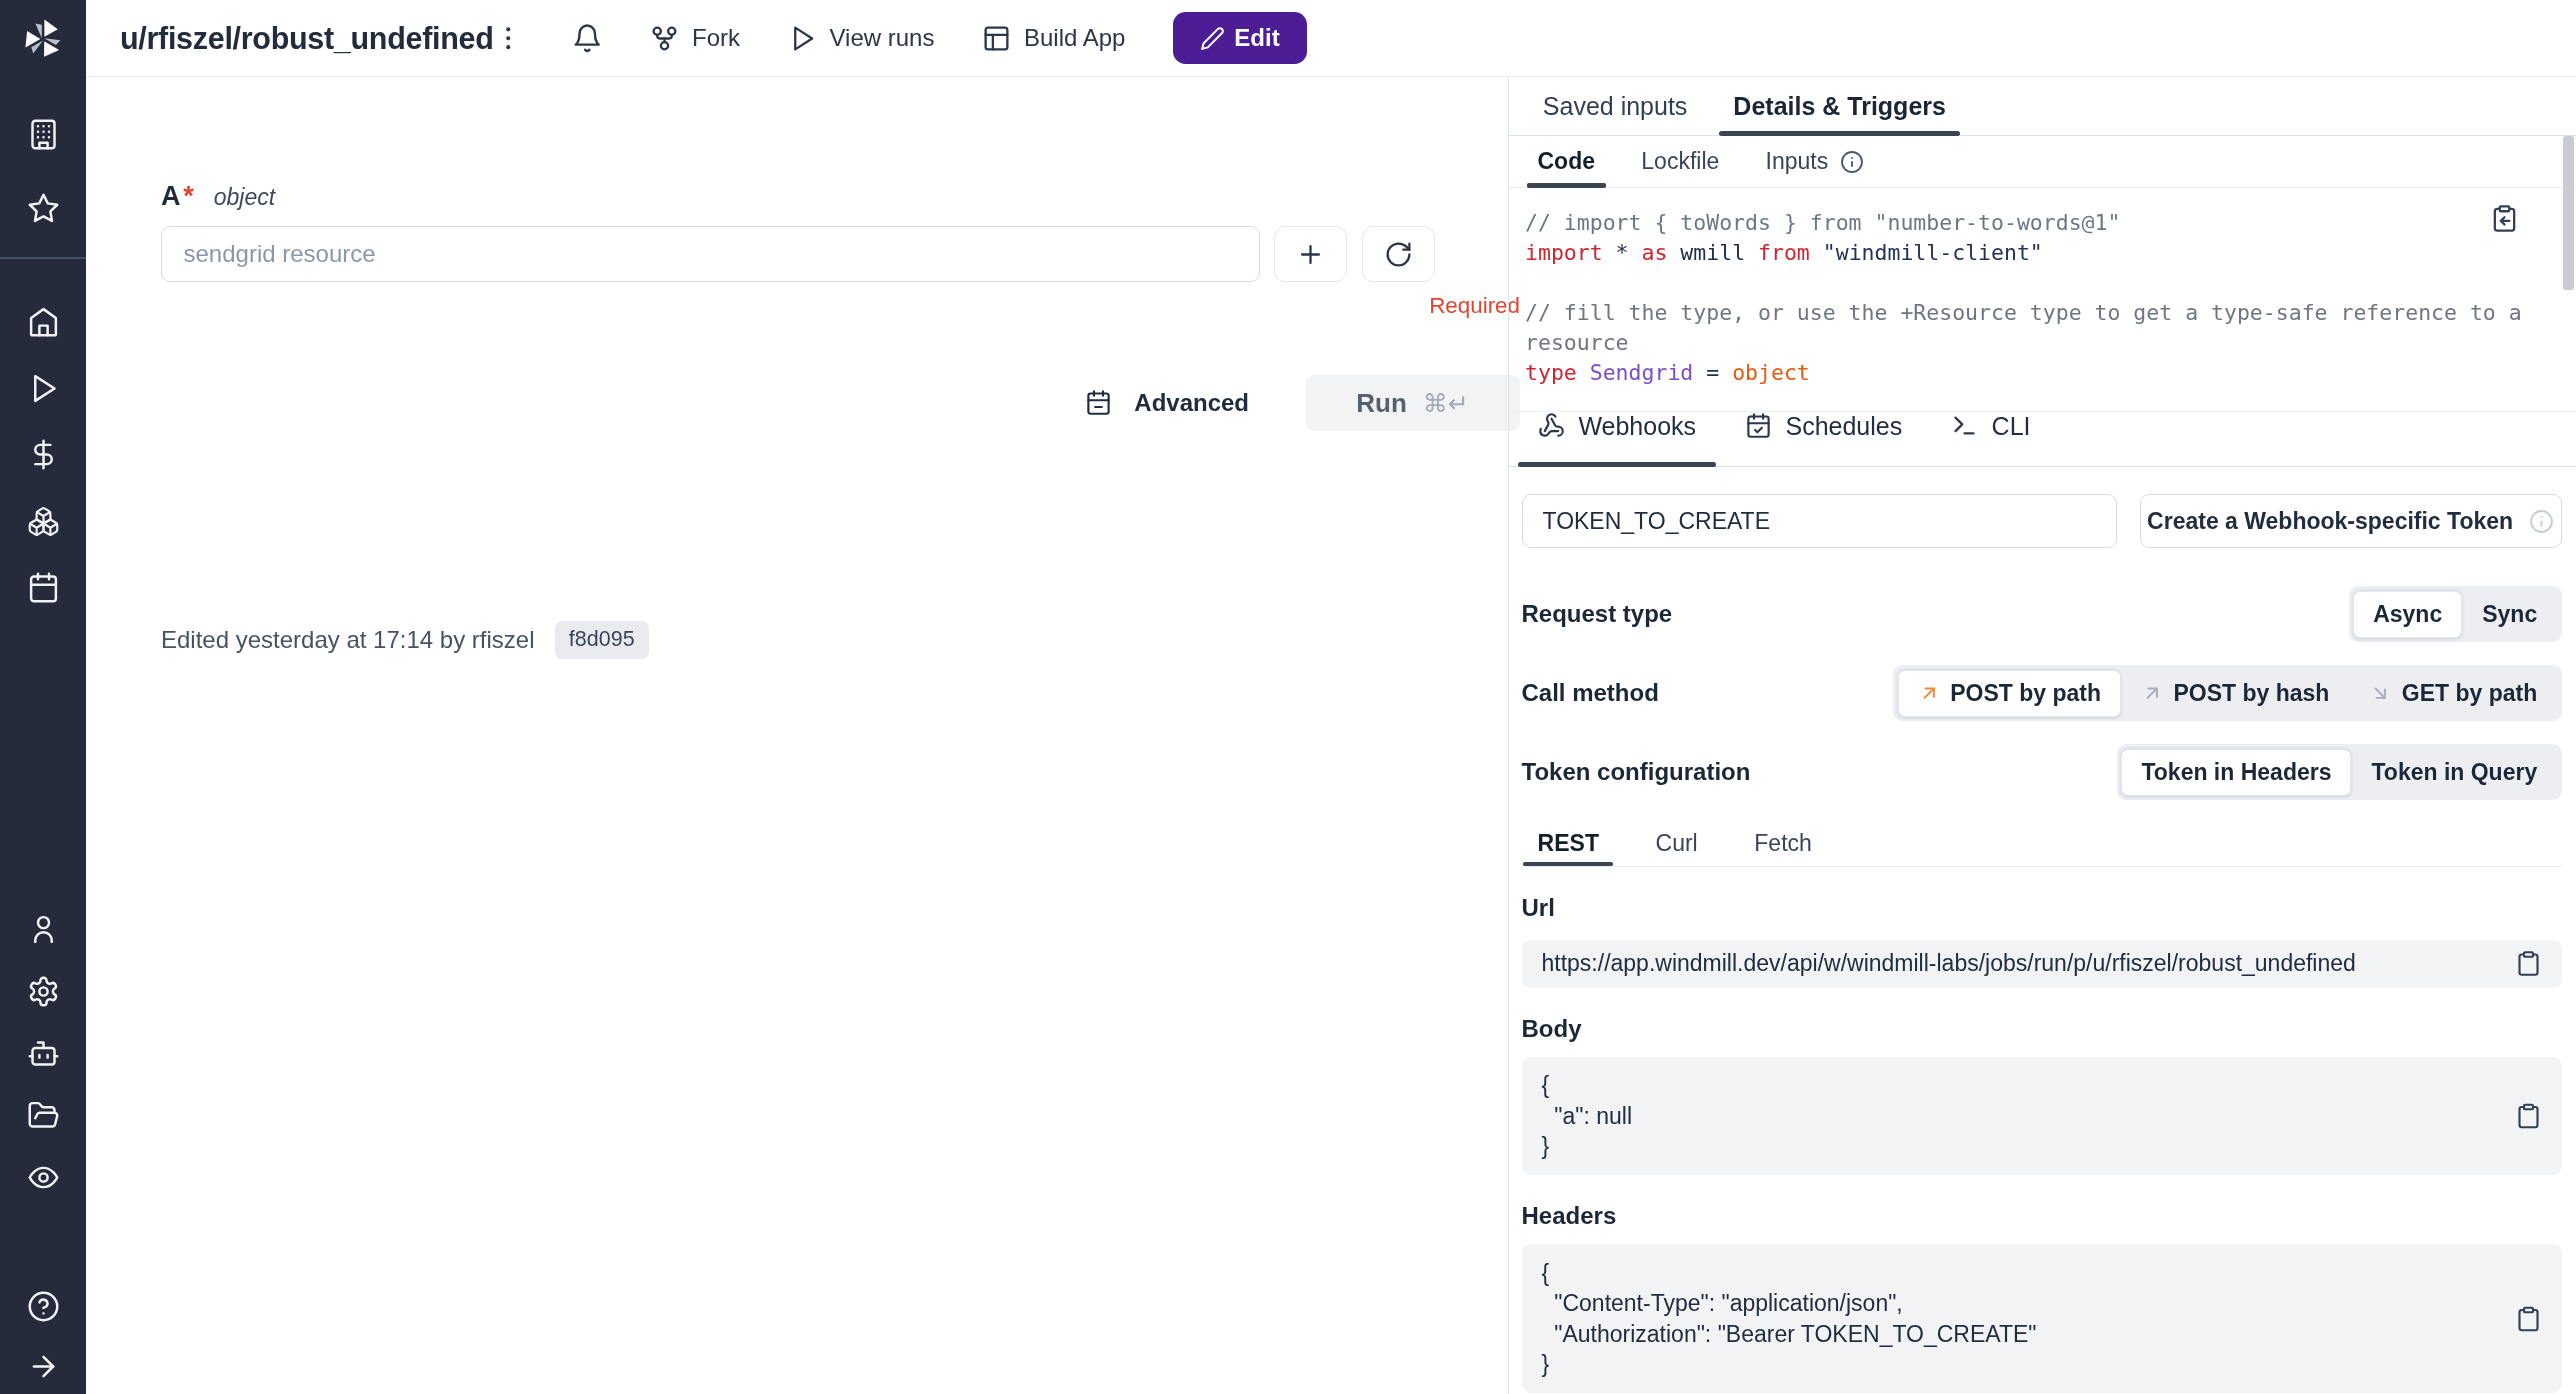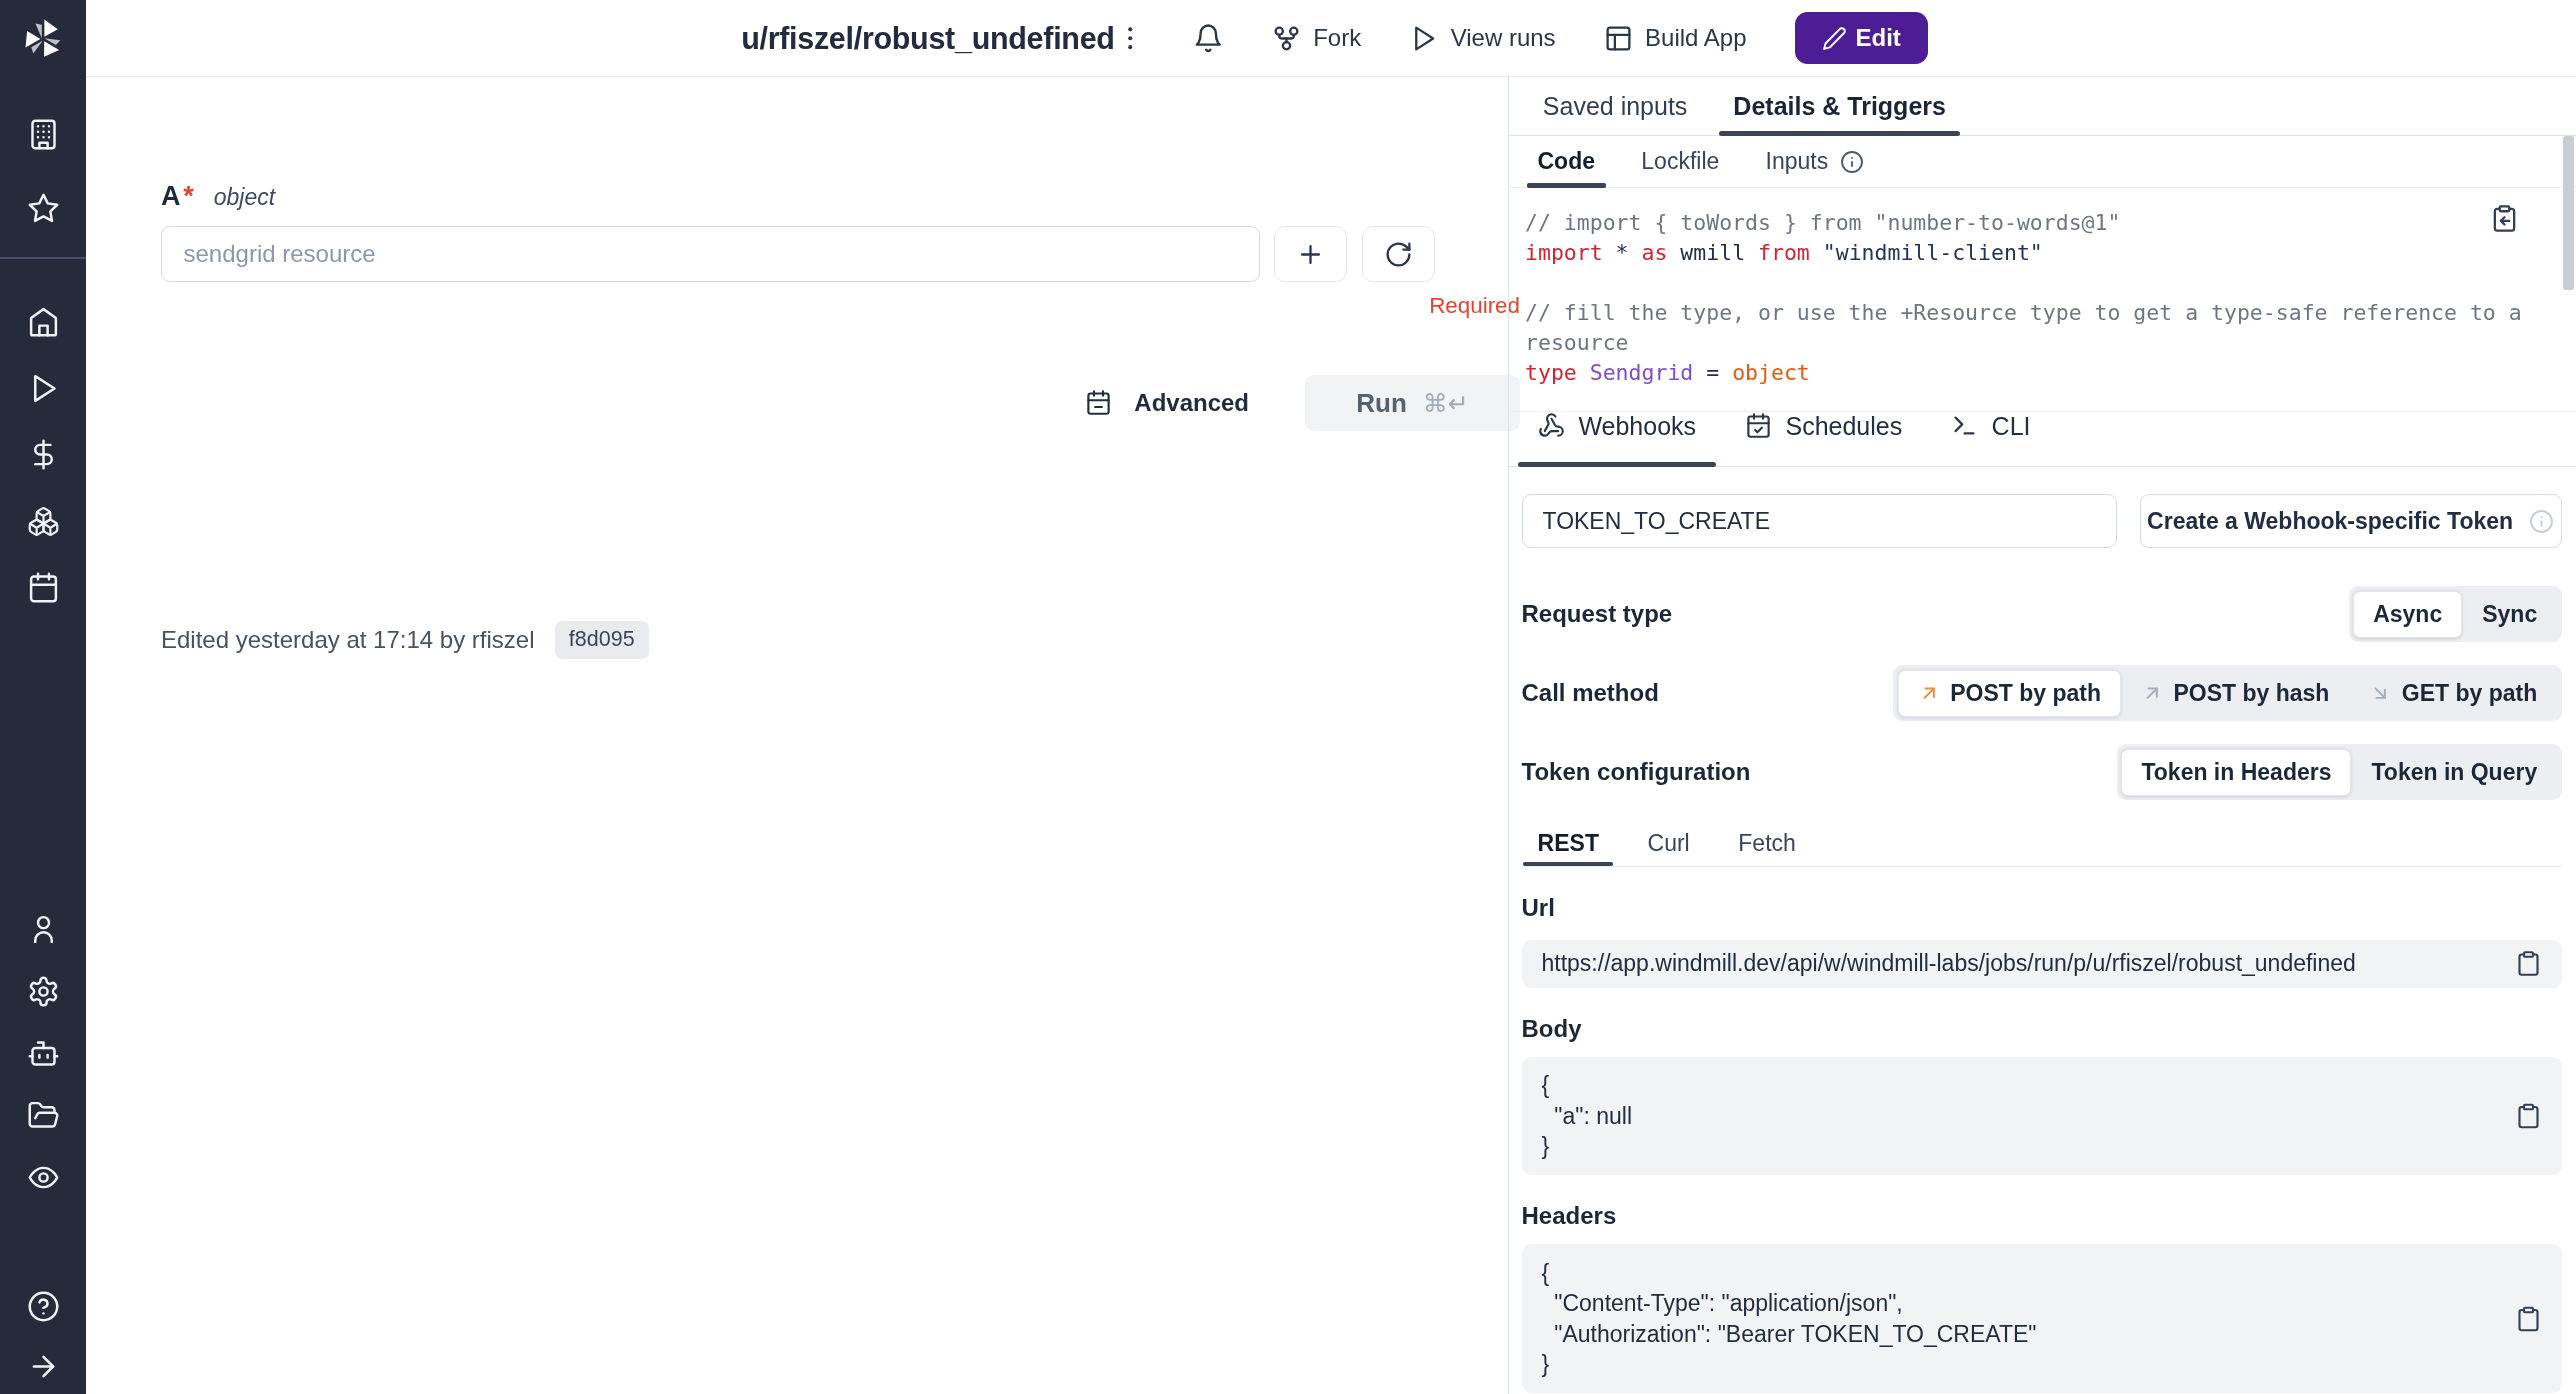--- a/index.html
+++ b/index.html
@@ -20,21 +20,21 @@
   .side-divider { width:86px; height:1.8px; background:#46506a; margin:30.5px 0 45px; }
   .side-group.mid { gap:30.5px; }
   .side-spacer { flex:1; }
   .side-group.low { gap:26px; }
   .side-group.bottom { margin-top:93px; margin-bottom:10.8px; gap:24px; }
   .side-icon { width:36px; height:36px; color:#f0f2f6; display:flex; align-items:center; justify-content:center; cursor:pointer; }
   .side-icon svg { width:33px; height:33px; }
 
   
   .main { flex:1; display:flex; flex-direction:column; min-width:0; }
-  .topbar { height:77px; flex-shrink:0; border-bottom:0.9px solid #e4e8ee; display:flex; align-items:center; justify-content:center; padding:0 27px 0 34px; }
+  .topbar { height:77px; flex-shrink:0; border-bottom:0.9px solid #e4e8ee; display:flex; align-items:center; justify-content:flex-start; padding:0 27px 0 34px; }
   .page-title { margin:0; font-size:30.5px; font-weight:700; color:#222c3d; letter-spacing:-0.3px; }
   .topbar-actions { display:flex; align-items:center; gap:48px; }
   .icon-btn { background:none; border:none; padding:0; color:#2b3648; cursor:pointer; display:flex; }
   .icon-btn svg { width:30.5px; height:30.5px; }
   .text-btn { background:none; border:none; padding:0; display:flex; align-items:center; gap:12.5px; font-family:inherit; font-size:24px; font-weight:400; color:#2b3648; cursor:pointer; }
   .text-btn svg { width:29px; height:29px; }
   .edit-btn { display:flex; align-items:center; gap:9px; background:#4c1d95; color:#ffffff; border:none; border-radius:12.5px; height:52px; padding:0 27px; font-family:inherit; font-size:24px; font-weight:600; cursor:pointer; }
   .edit-btn svg { width:25px; height:25px; }
 
   .content { flex:1; display:flex; min-height:0; }
@@ -96,21 +96,21 @@
 
   .config-row { display:flex; align-items:center; justify-content:space-between; margin-top:38px; }
   .config-row.tight { margin-top:23px; }
   .config-label { font-size:24px; font-weight:600; color:#1c2738; }
   .seg { display:flex; align-items:center; background:#eceef2; border-radius:9px; padding:4.5px; }
   .seg-opt { display:flex; align-items:center; gap:10px; padding:10px 20px; border-radius:7.2px; font-size:23px; font-weight:600; color:#1c2738; cursor:pointer; }
   .seg-opt.selected { background:#ffffff; border:0.9px solid #e3e6eb; box-shadow:0 0.9px 3.6px rgba(16,24,40,.14); padding:9px 19px; }
   .seg-opt svg { width:22.4px; height:22.4px; color:#a6aebc; }
   .seg-opt.selected svg.orange { color:#ef8c35; }
 
-  .tabs4 { margin-top:21.5px; height:45px; border-bottom:0.9px solid #e7ebf0; display:flex; gap:20px; padding-left:1.8px; }
+  .tabs4 { margin-top:21.5px; height:45px; border-bottom:0.9px solid #e7ebf0; display:flex; gap:28px; padding-left:1.8px; }
   .tab4 { position:relative; display:flex; align-items:center; padding:0 14.3px; font-size:23px; color:#39445a; cursor:pointer; }
   .tab4.active { color:#141d2c; font-weight:600; }
   .tab4.active::after { content:""; position:absolute; left:0; right:0; bottom:-0.9px; height:4.5px; background:#3b4453; border-radius:1.8px; }
 
   .section-label { margin-top:27px; font-size:24px; font-weight:700; color:#1c2738; }
   .url-box { margin-top:18px; height:48px; background:#f1f3f5; border-radius:9px; display:flex; align-items:center; justify-content:space-between; padding:0 20px; }
   .url-text { font-size:23px; color:#222d40; }
   .box-copy { background:none; border:none; padding:0; color:#333f52; cursor:pointer; }
   .box-copy svg { width:27px; height:27px; }
   .json-box { margin-top:14.3px; background:#f1f3f5; border-radius:9px; padding:13.4px 63px 13.4px 20px; position:relative; }

